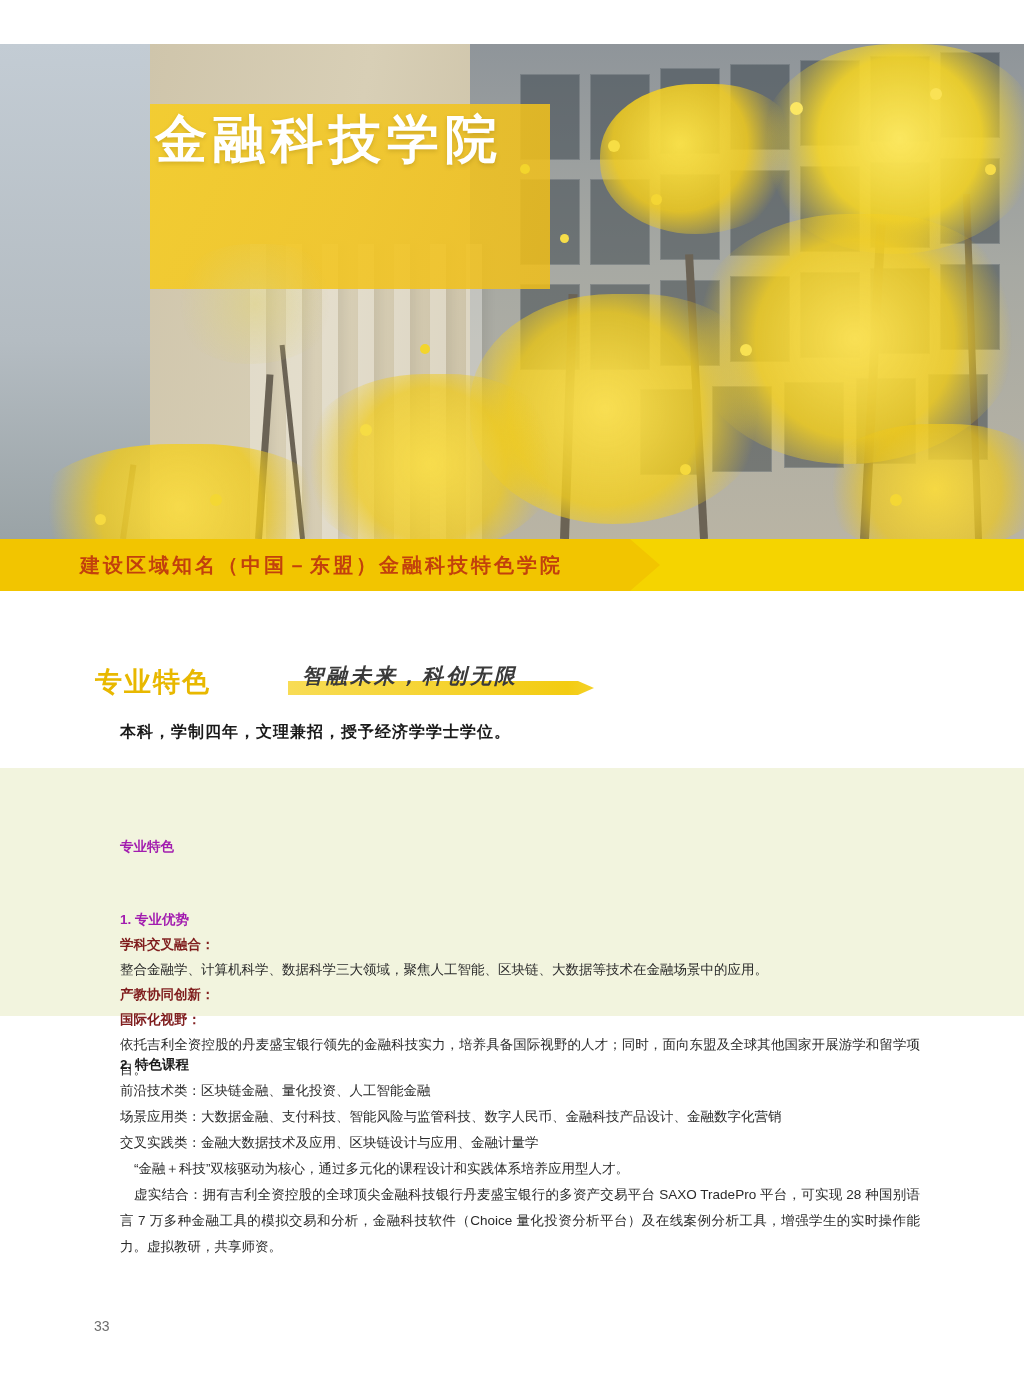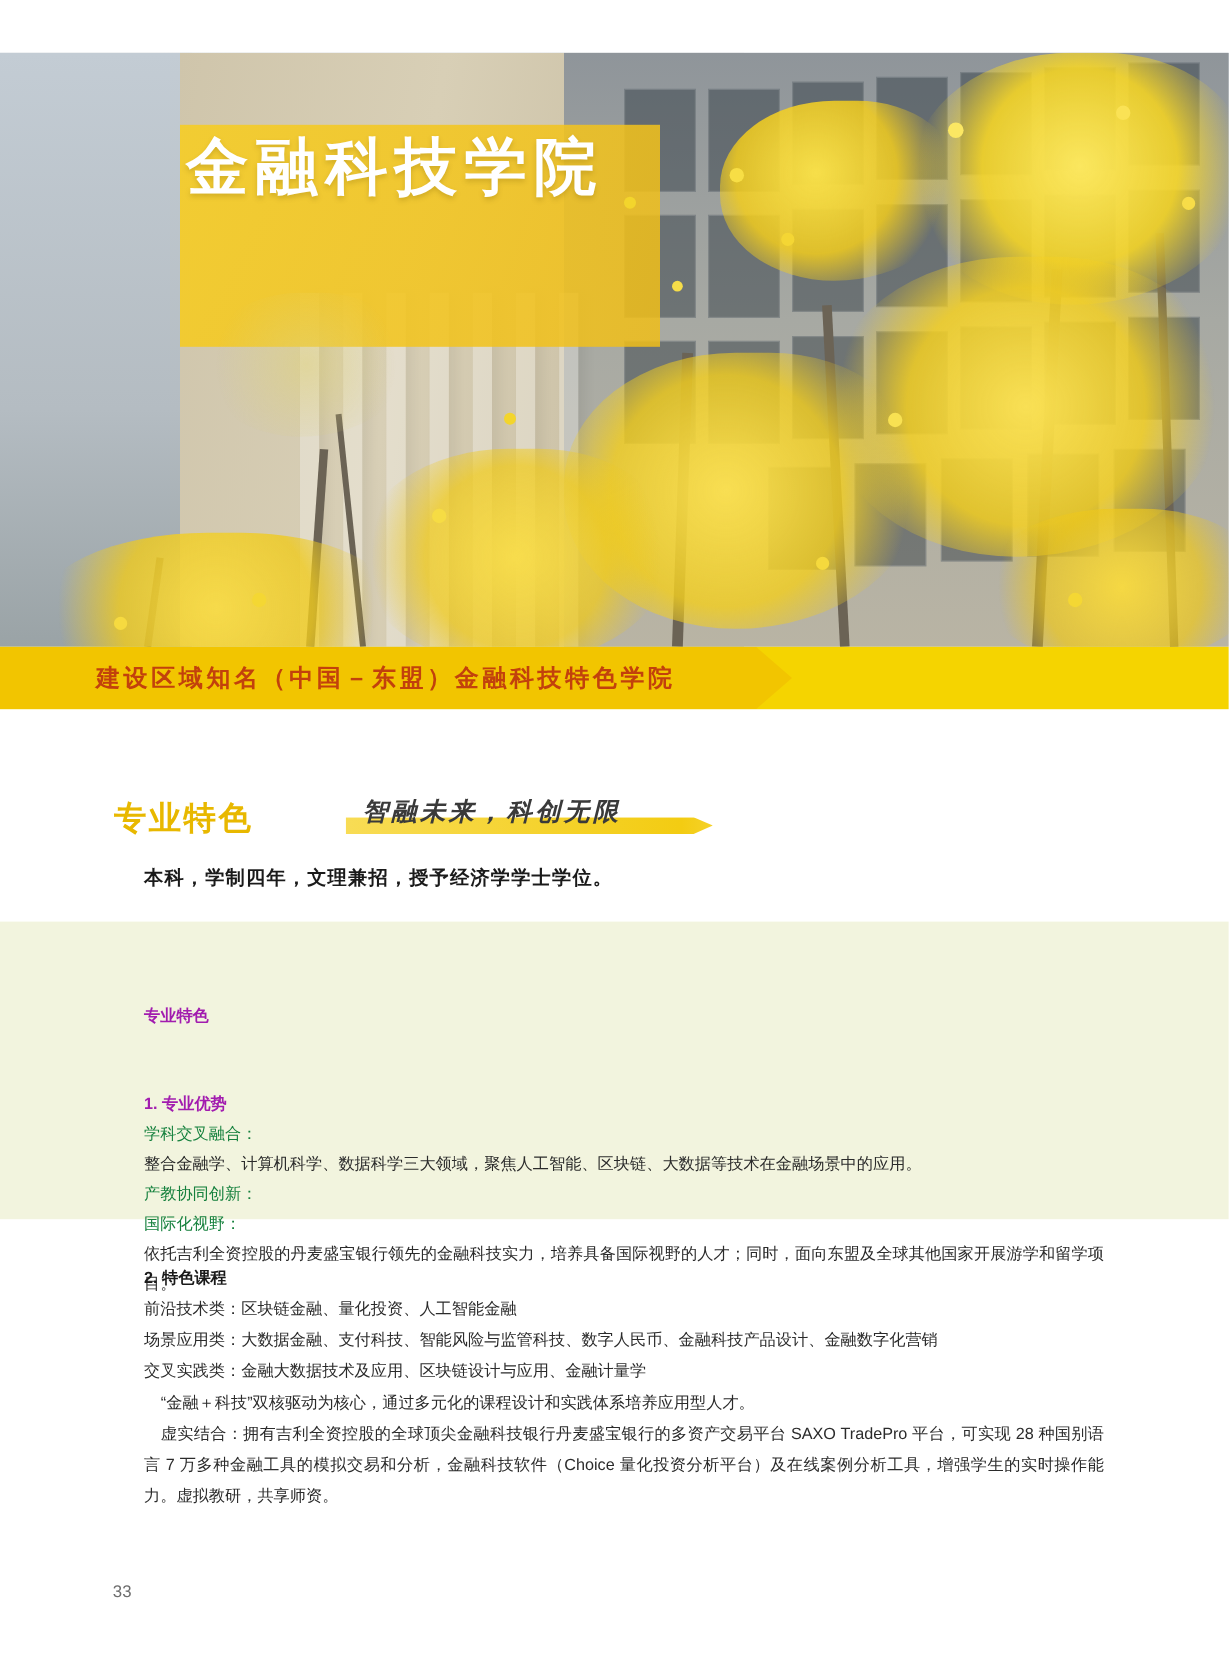--- a/index.html
+++ b/index.html
@@ -188,22 +188,22 @@
     font-size: 13.5px;
     line-height: 25px;
     color: #2b2b2b;
   }
   .lbl-yellow {
     color: #a21caf;
     font-weight: bold;
     margin-top: 48px;
   }
   .sub-yellow {
-    color: #15803d;
-    font-weight: normal;
+    color: #7f1d1d;
+    font-weight: bold;
   }
 
   
   .lower {
     position: absolute;
     left: 120px;
     top: 1052px;
     width: 800px;
     font-size: 13.5px;
     line-height: 26px;

